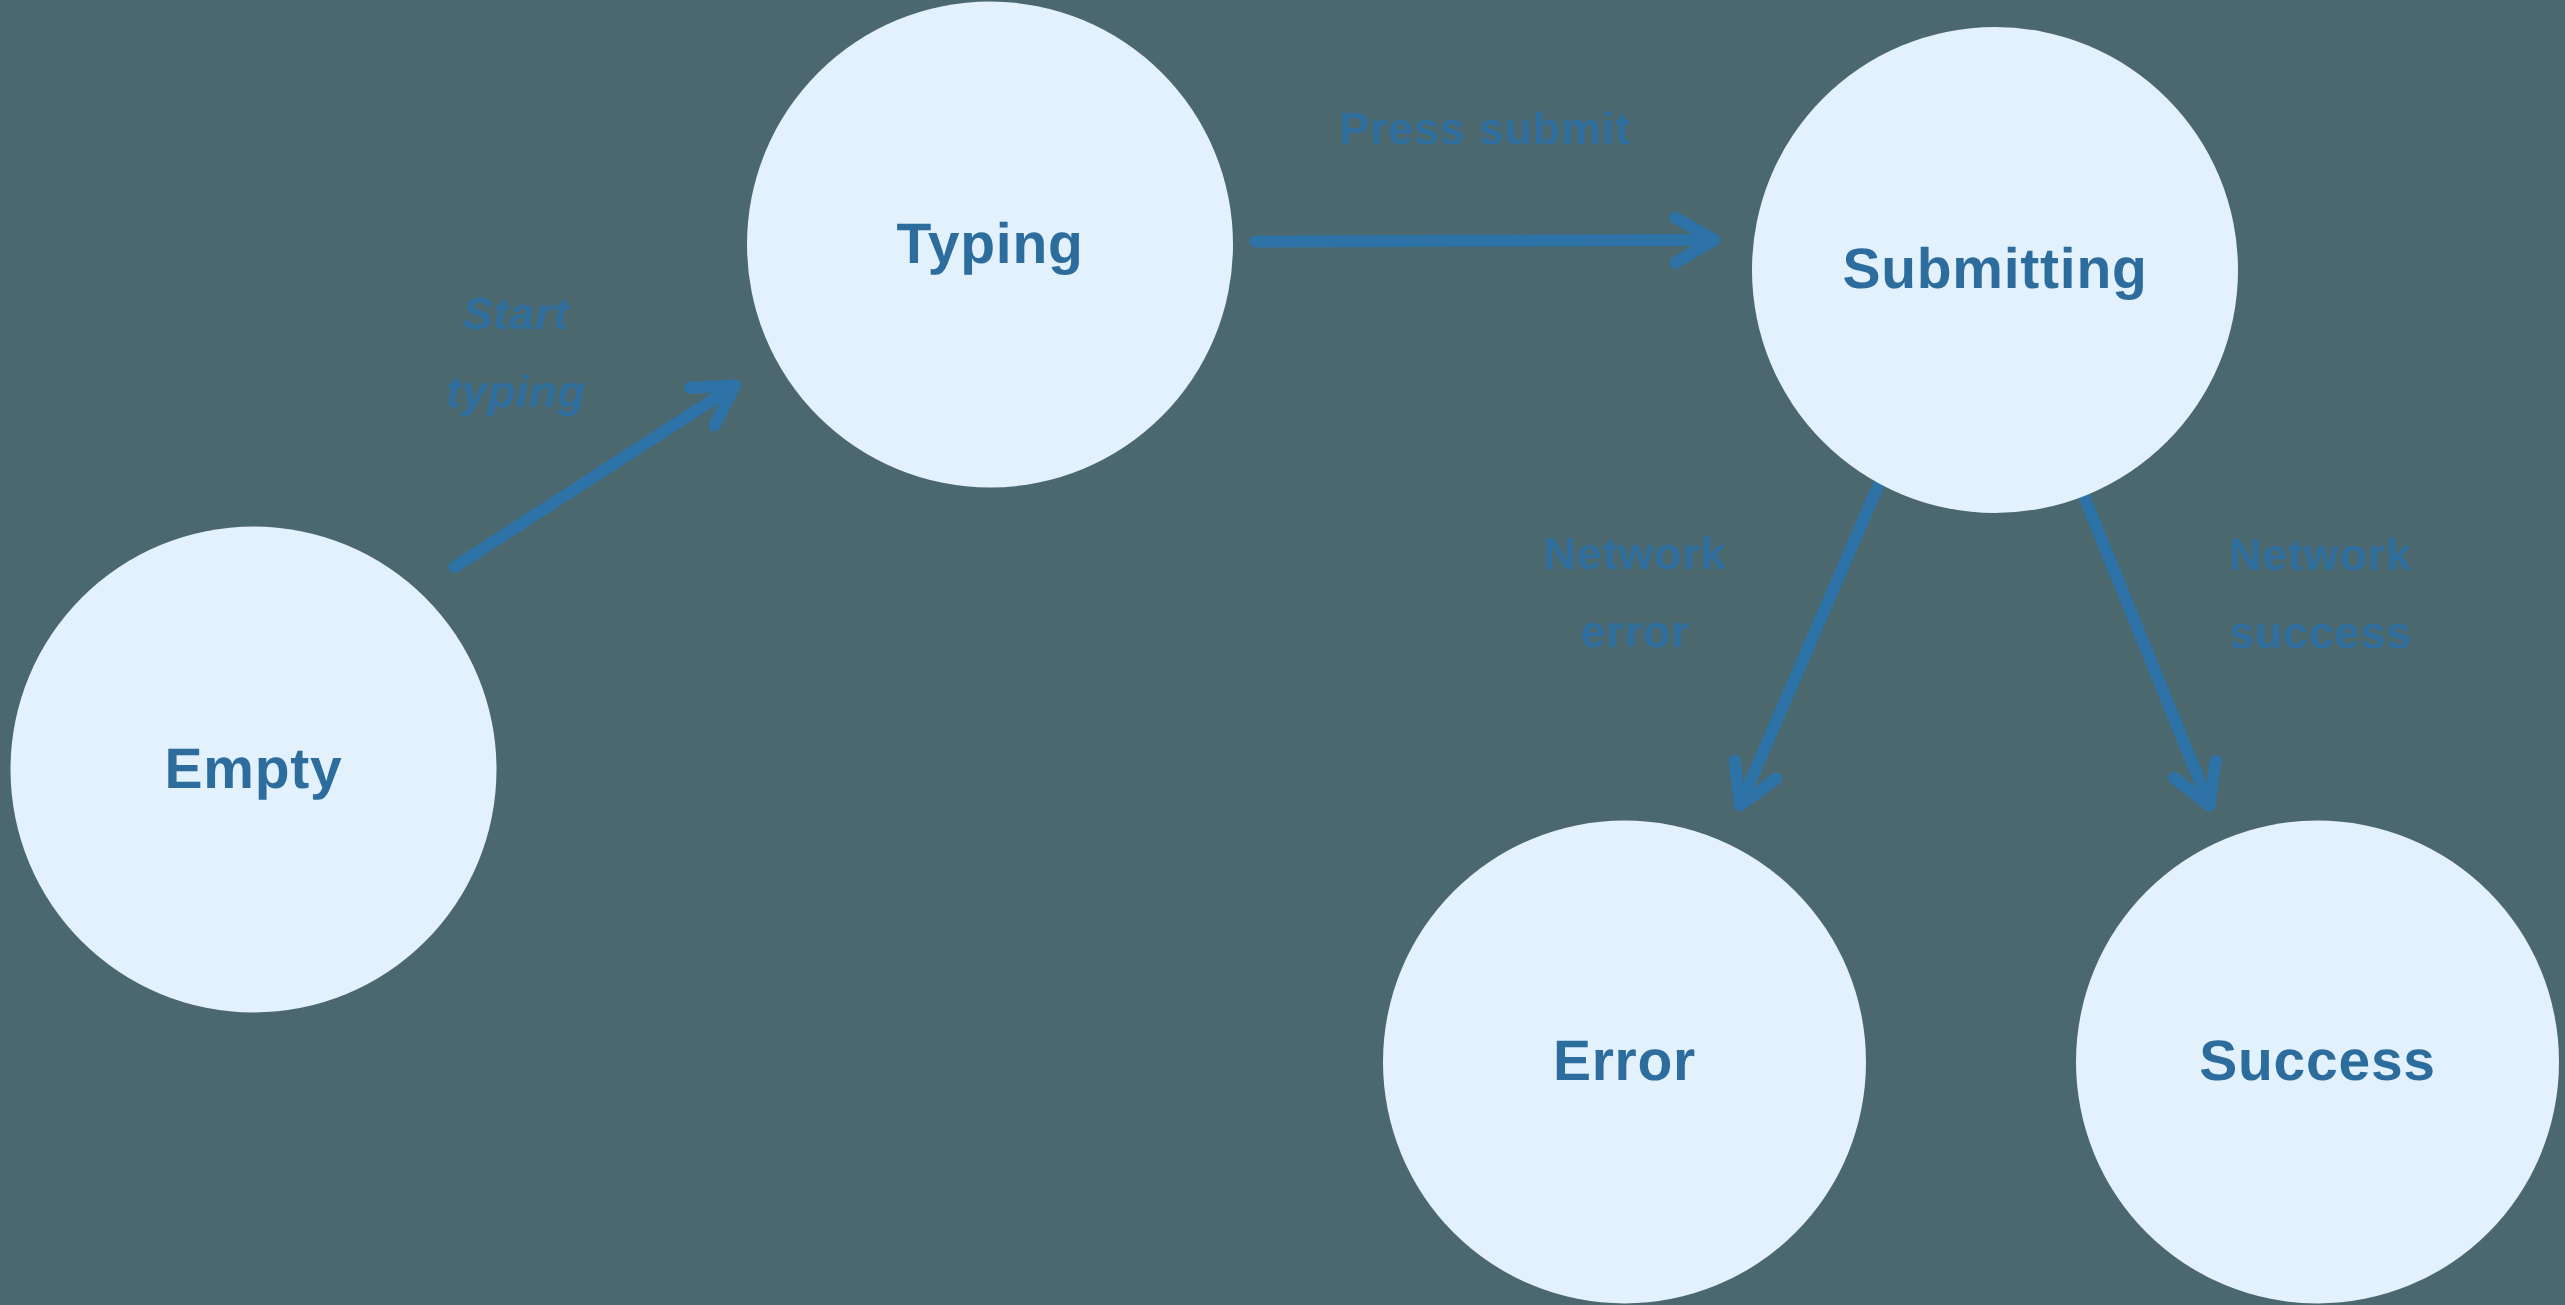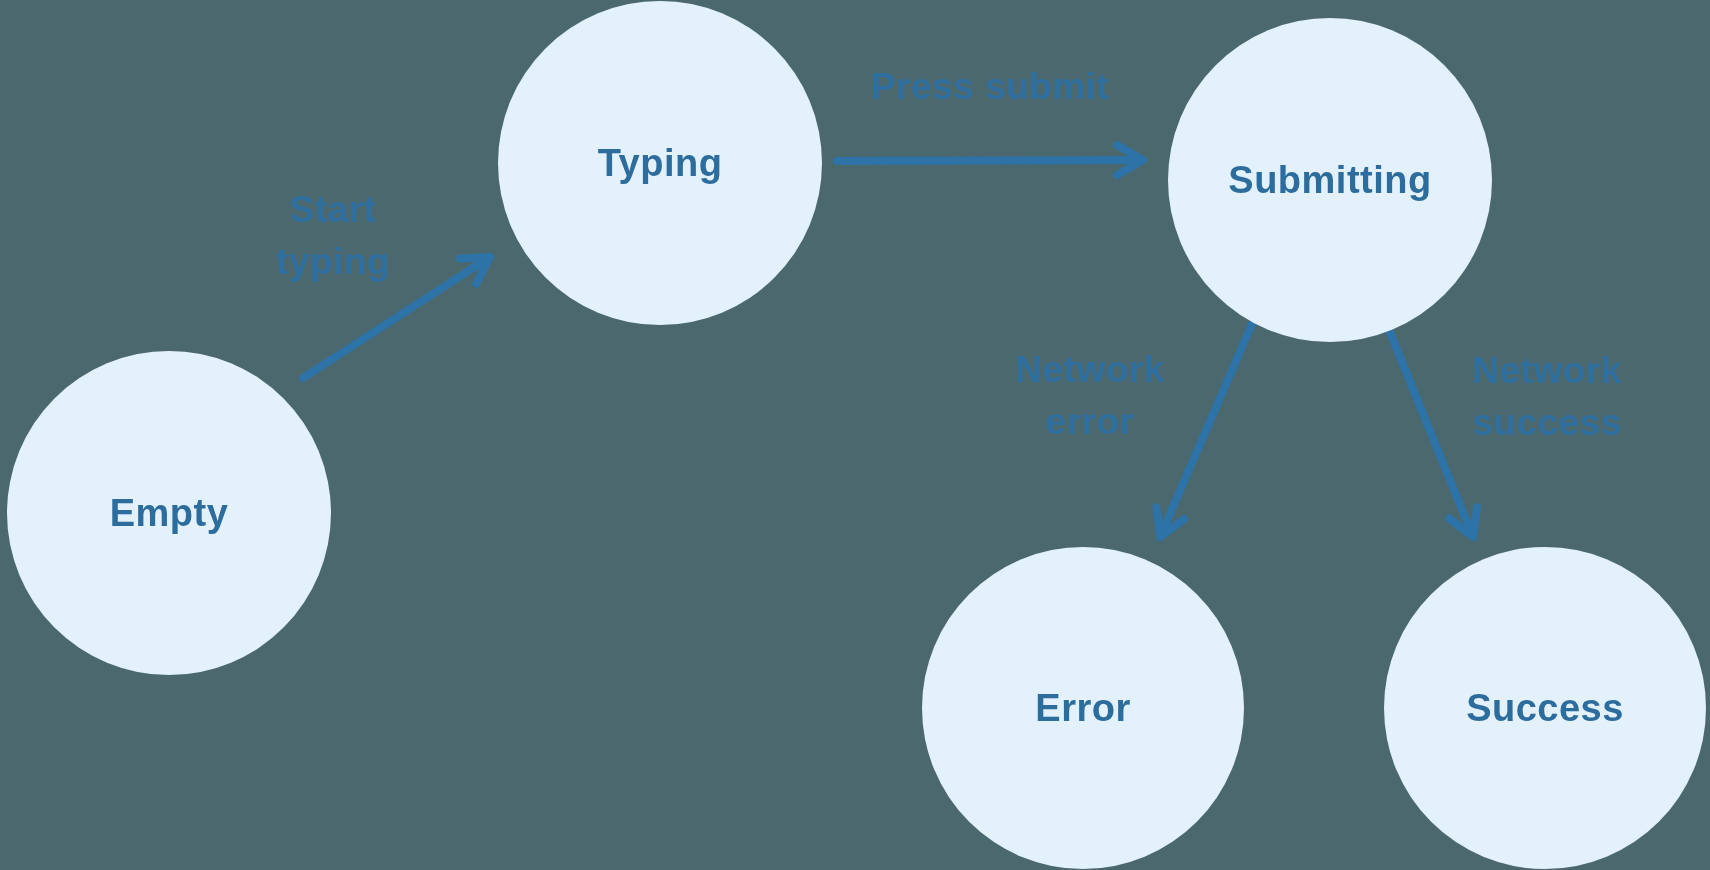--- a/index.html
+++ b/index.html
@@ -38,21 +38,21 @@
     color: var(--node-text);
     font-size: 38px;
     font-weight: 600;
     letter-spacing: 0.5px;
     text-align: center;
   }
   .edge-label {
     position: absolute;
     transform: translate(-50%, -50%);
     color: var(--edge-label);
-    font-size: 37px;
+    font-size: 30px;
     font-weight: 600;
     letter-spacing: 0.5px;
     line-height: 52px;
     text-align: center;
     white-space: pre-line;
   }
   .edge-line {
     fill: none;
     stroke-width: 8px;
     stroke-linecap: round;
@@ -87,21 +87,21 @@
         <span class="state-node-label">Submitting</span>
       </div>
       <div class="state-node" style="left: 922px; top: 547px; width: 322px; height: 322px;">
         <span class="state-node-label">Error</span>
       </div>
       <div class="state-node" style="left: 1384px; top: 547px; width: 322px; height: 322px;">
         <span class="state-node-label">Success</span>
       </div>
     </div>
   <div>
-      <div class="edge-label" style="left: 333px; top: 236px;">Start
+      <div class="edge-label" style="left: 344px; top: 236px; font-style: italic;">Start
 typing</div>
       <div class="edge-label" style="left: 990px; top: 87px;">Press submit</div>
       <div class="edge-label" style="left: 1090px; top: 396px;">Network
 error</div>
       <div class="edge-label" style="left: 1547px; top: 397px;">Network
 success</div>
     </div>
 </div>
 
 </body></html>

